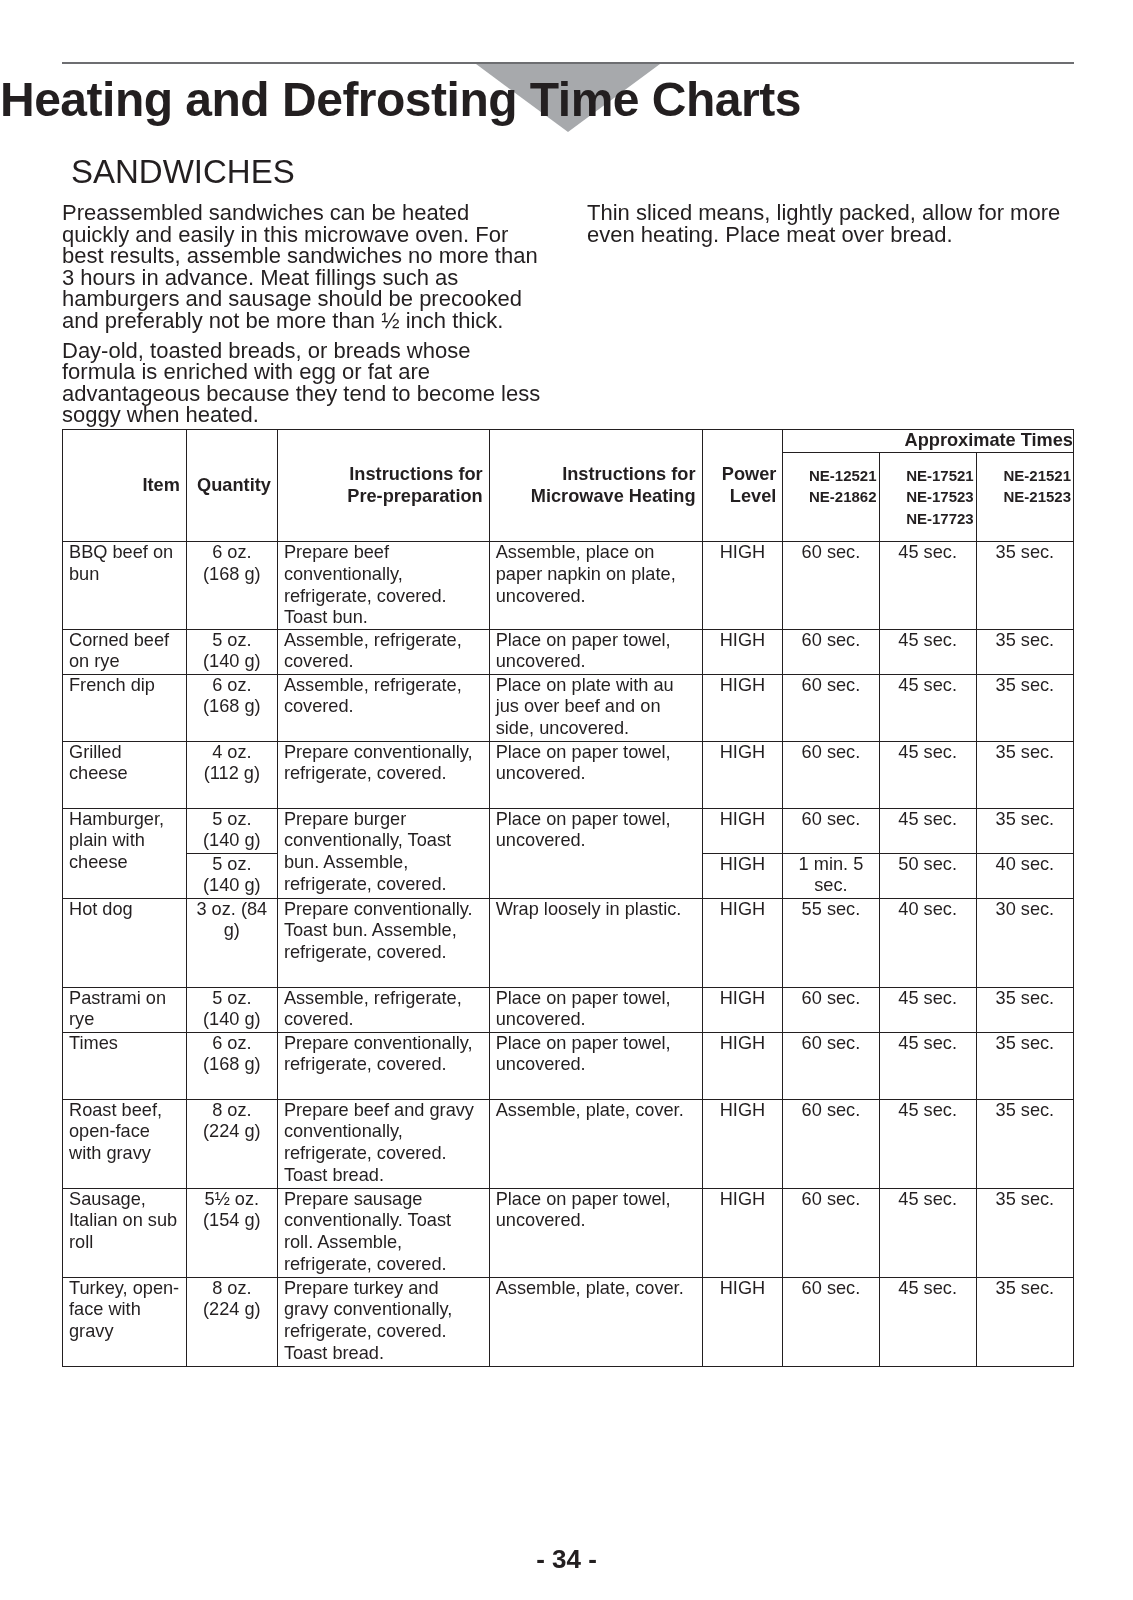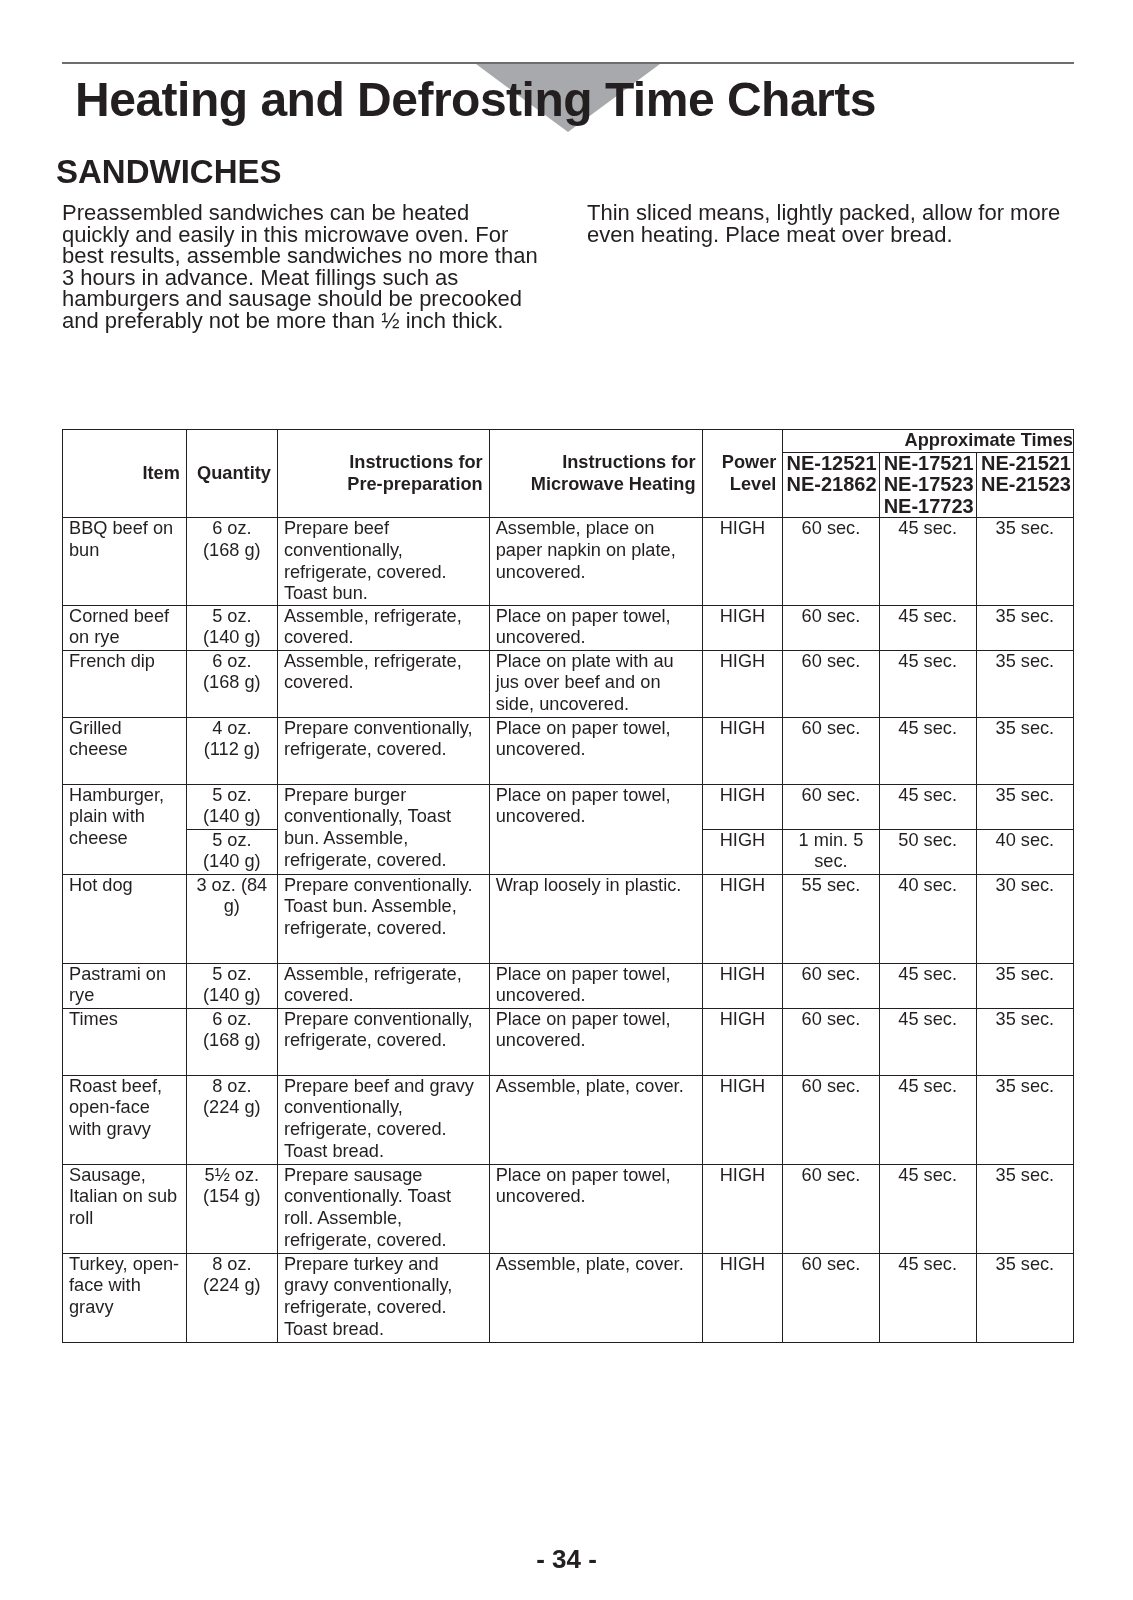--- a/index.html
+++ b/index.html
@@ -2,49 +2,50 @@
 <html><head>
 <meta charset="utf-8">
 <style>
   html, body { margin: 0; padding: 0; background: #ffffff; }
   body { width: 1133px; height: 1600px; position: relative; overflow: hidden;
          font-family: "Liberation Sans", "DejaVu Sans", sans-serif; color: #231f20; }
   .top-rule { position: absolute; left: 62px; top: 62px; width: 1012px; height: 2px; background: #6d6e71; }
   .title-triangle { position: absolute; left: 476px; top: 64px; width: 0; height: 0;
          border-left: 92px solid transparent; border-right: 92px solid transparent;
          border-top: 68px solid #a7a9ac; }
-  .page-title { position: absolute; left: 0; width: 951px; top: 68px; text-align: center;
+  .page-title { position: absolute; left: 0; width: 951px; top: 68px; 
          font-size: 48px; font-weight: bold; letter-spacing: -0.5px; margin: 0; line-height: 64px; color: #231f20; }
-  .section-title { position: absolute; left: 56px; top: 150px; margin: 0; font-size: 33px; font-weight: bold; line-height: 44px; }
+  .section-title { position: absolute; left: 71px; top: 150px; margin: 0; font-size: 33px; font-weight: normal; line-height: 44px; }
   .col { position: absolute; top: 202px; width: 480px; font-size: 22px; line-height: 21.6px; }
   .col p { margin: 0 0 8px 0; }
   .col-left { left: 62px; }
   .col-right { left: 587px; width: 490px; }
 
   table.chart { position: absolute; left: 62px; top: 429px; width: 1012px; border-collapse: collapse;
          font-size: 18.2px; line-height: 21.6px; table-layout: fixed; }
   table.chart td, table.chart th { border: 1.5px solid #231f20; vertical-align: top; padding: 0 6px; }
   table.chart th { font-weight: bold; vertical-align: middle; text-align: right; line-height: 21.6px; }
   .th-approx { padding: 0 !important; border-bottom: none !important; }
-  .th-model { vertical-align: top !important; padding: 0 2px !important; white-space: nowrap; font-size: 20px; }
+  .th-model { vertical-align: top !important; padding: 12px 2px !important; white-space: nowrap; font-size: 15px; }
   td.center { text-align: center; }
   td.pad-top { padding-top: 2px; padding-bottom: 0; }
   .page-number { position: absolute; left: 0; width: 1133px; top: 1544px; text-align: center;
          font-weight: bold; font-size: 26px; }
 </style>
 </head>
 <body>
 
 <div class="top-rule"></div>
 <div class="title-triangle"></div>
 <h1 class="page-title">Heating and Defrosting Time Charts</h1>
 <h2 class="section-title">SANDWICHES</h2>
 
 <div class="col col-left">
   <p>Preassembled sandwiches can be heated quickly and easily in this microwave oven. For best results, assemble sandwiches no more than 3 hours in advance. Meat fillings such as hamburgers and sausage should be precooked and preferably not be more than ½ inch thick.</p>
+  <p>Day-old, toasted breads, or breads whose formula is enriched with egg or fat are advantageous because they tend to become less soggy when heated.</p>
 </div>
 <div class="col col-right">
   <p>Thin sliced means, lightly packed, allow for more even heating. Place meat over bread.</p>
 </div>
 
 <table class="chart">
   <colgroup>
     <col style="width:121px">
       <col style="width:89px">
       <col style="width:207px">

